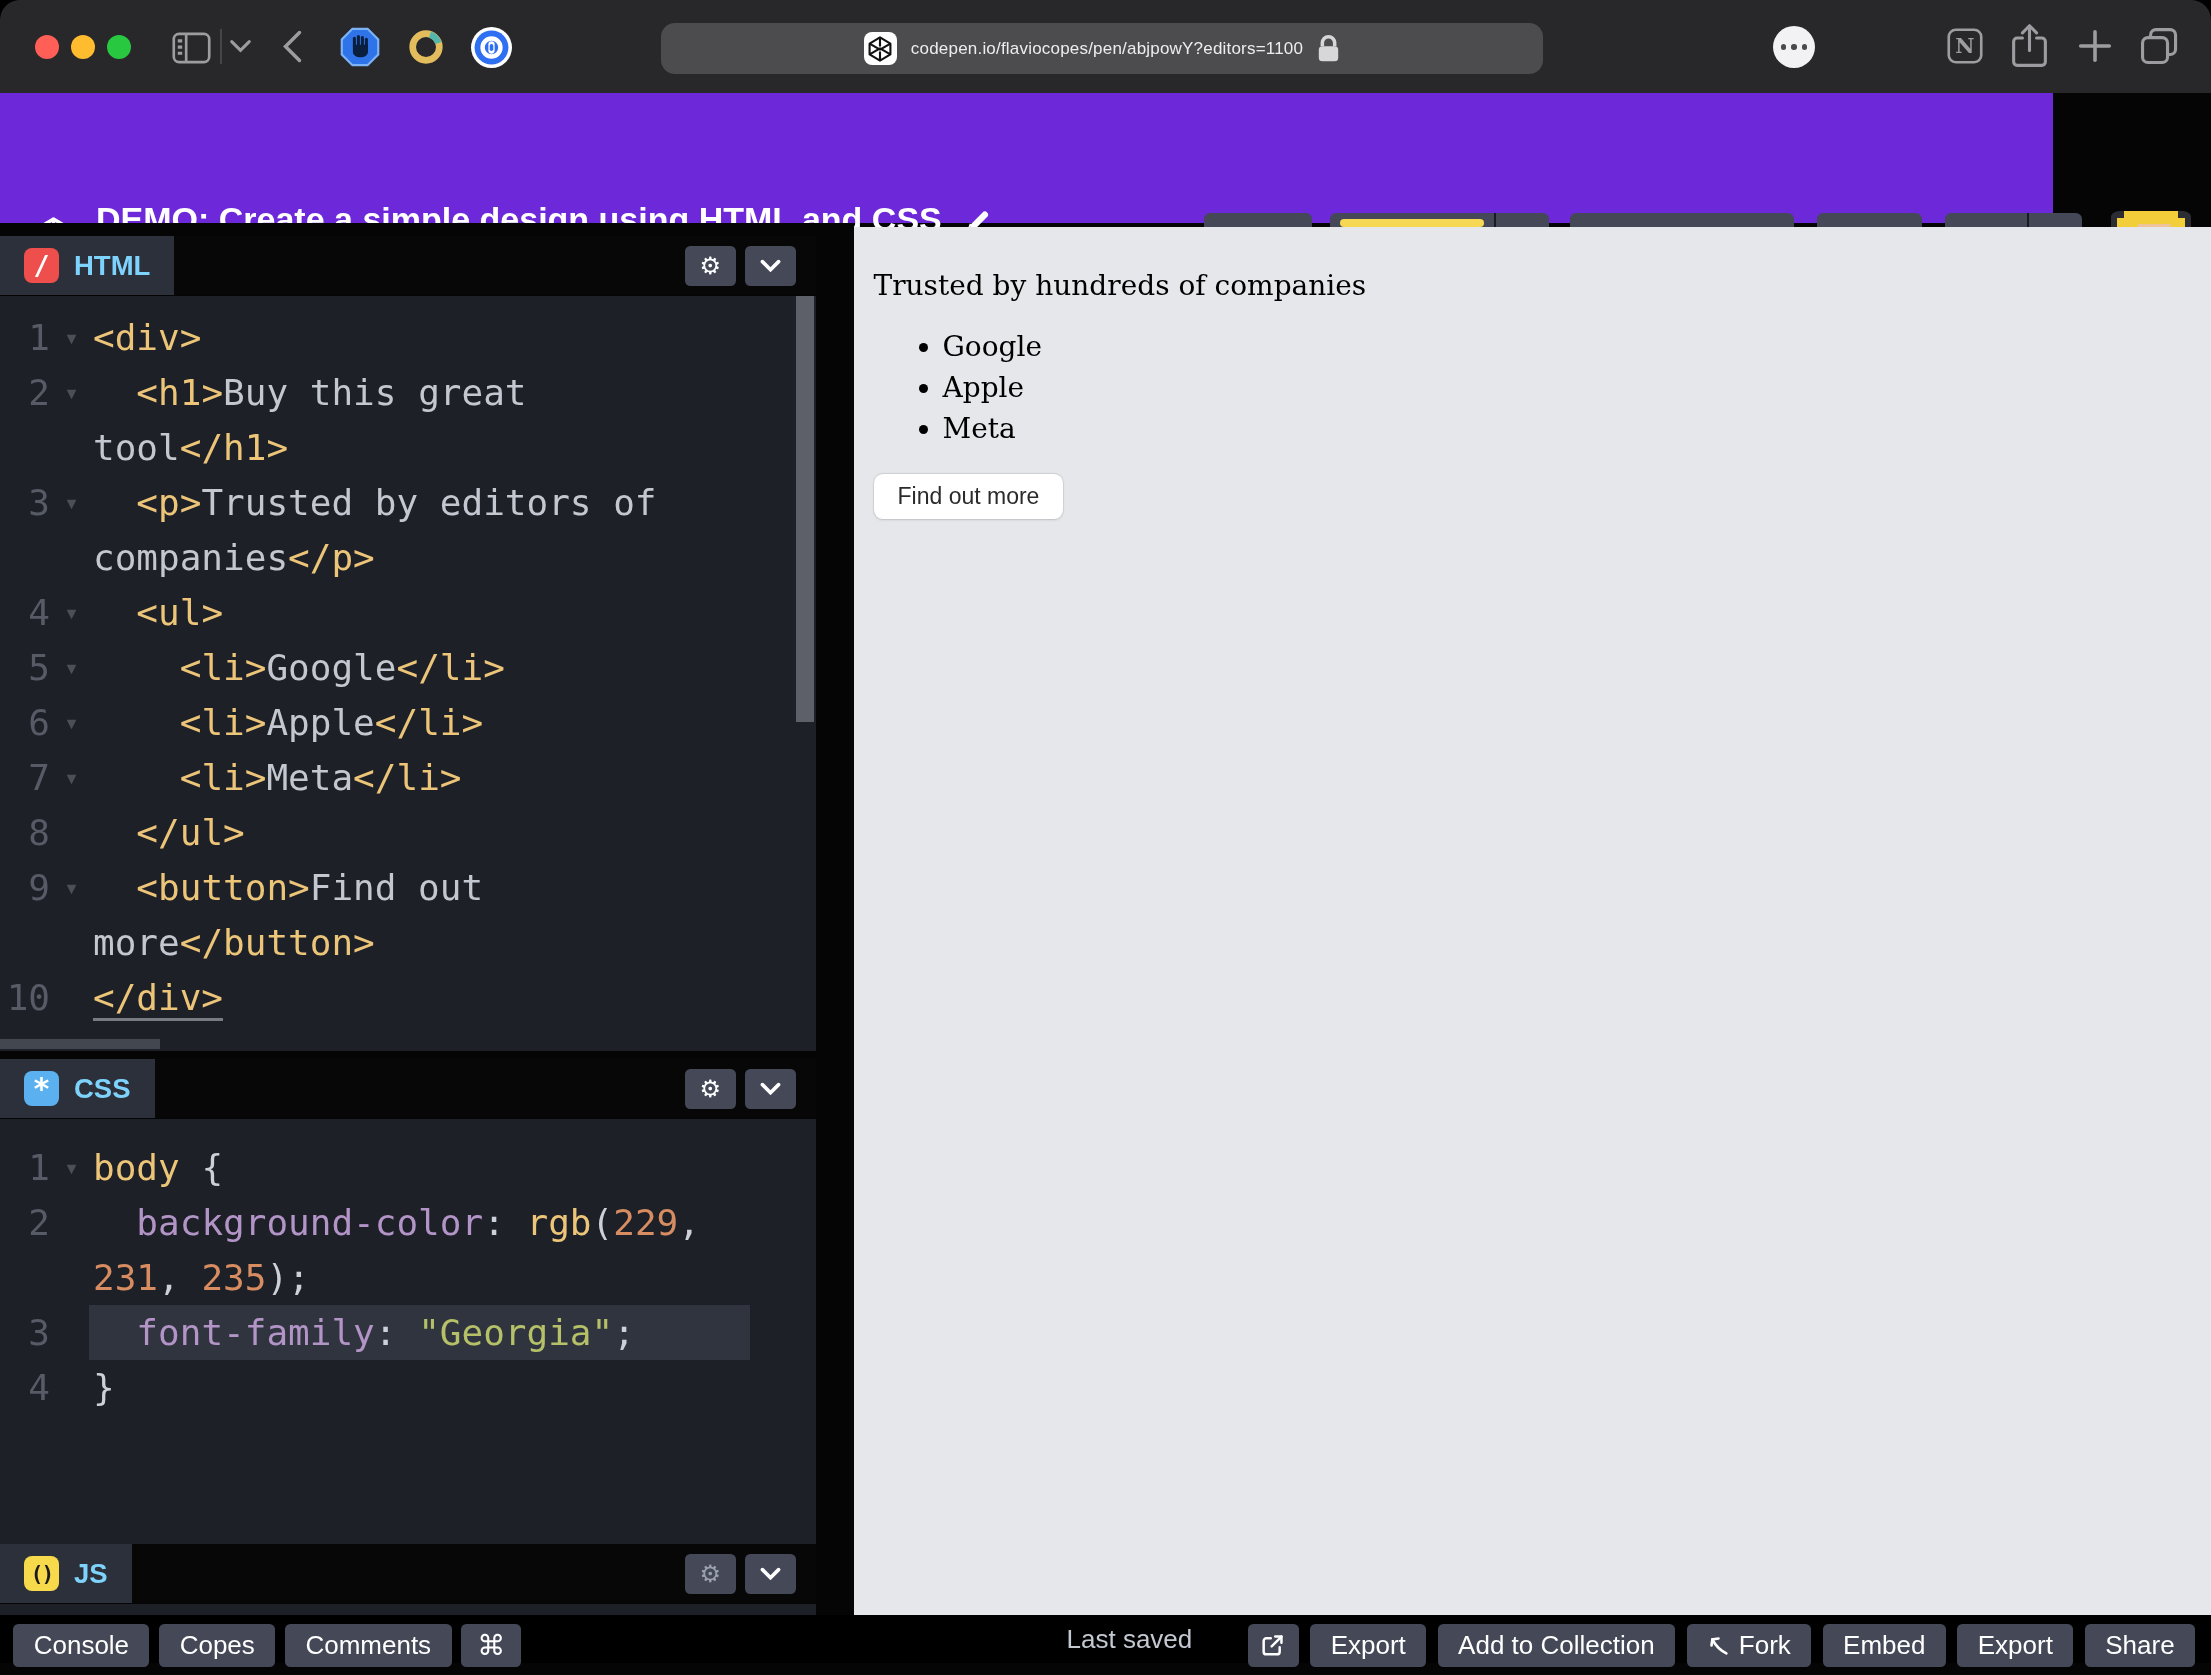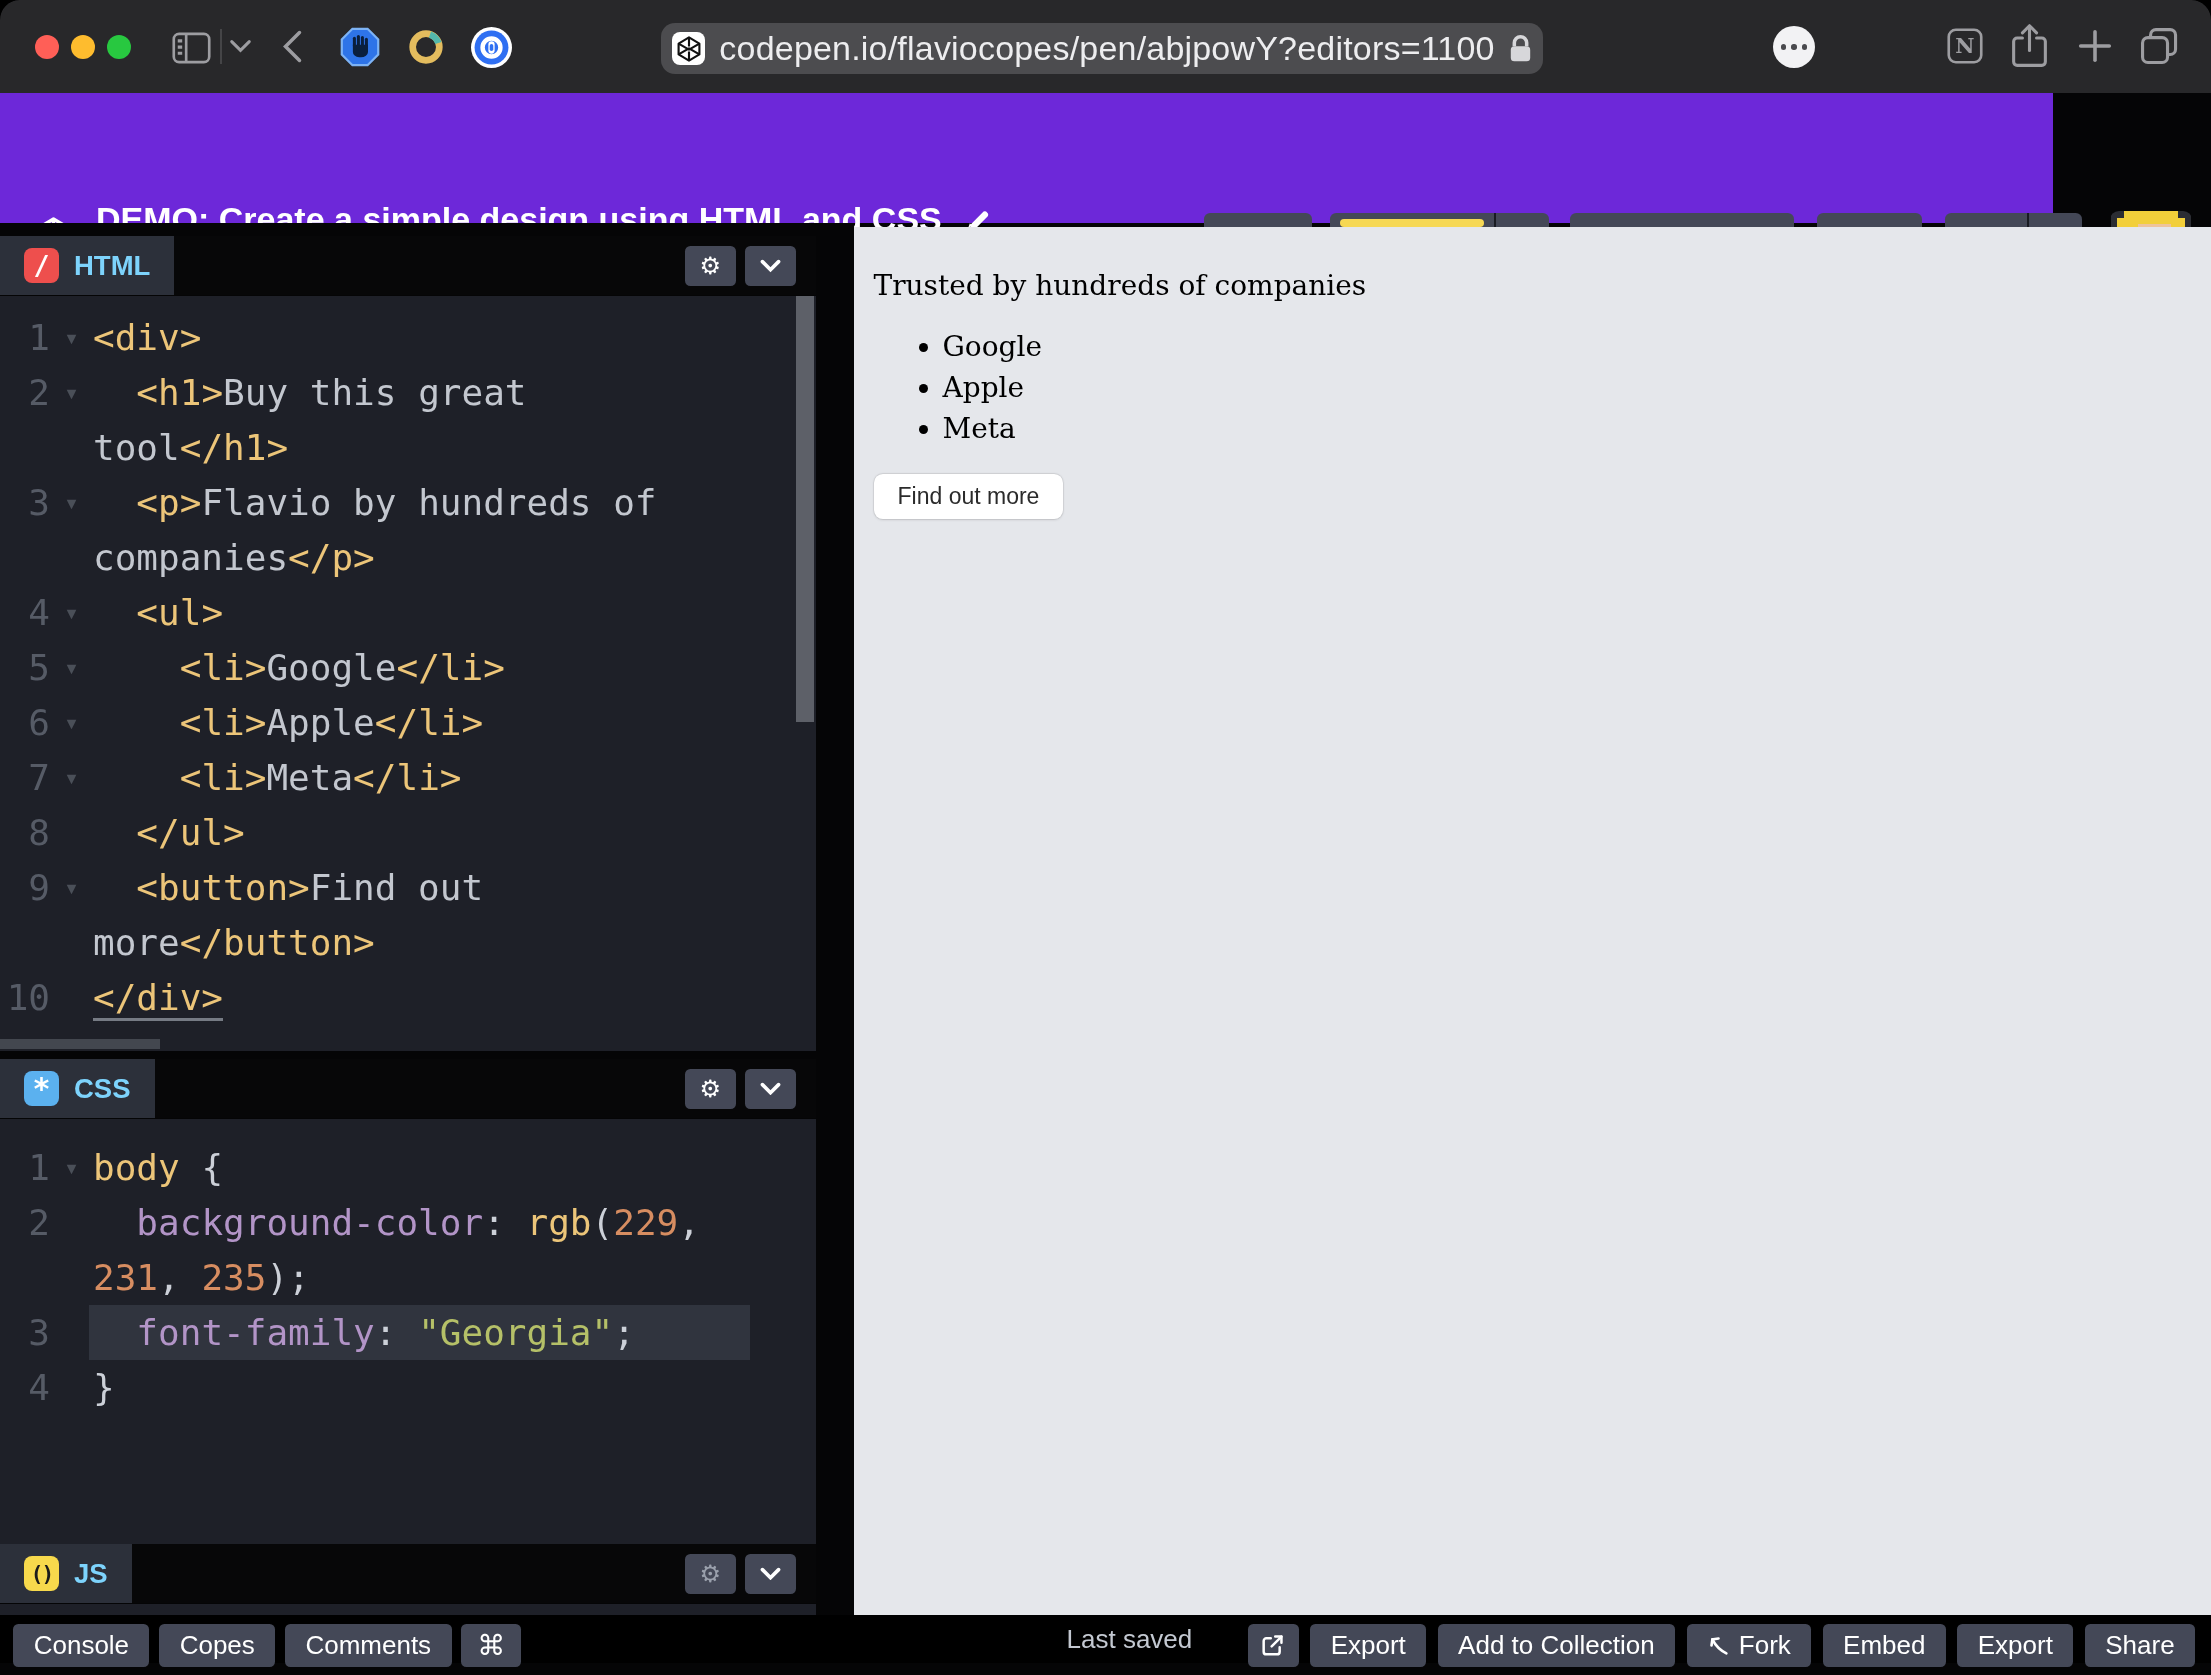--- a/index.html
+++ b/index.html
@@ -9,21 +9,21 @@
   
   .chrome{position:absolute;left:0;top:0;width:2211px;height:93px;background:#28282a;border-radius:19.5px 19.5px 0 0;}
   .light{position:absolute;top:35px;width:24px;height:24px;border-radius:50%;}
   .light.red{left:35px;background:#ff5f57;}
   .light.yellow{left:71px;background:#febc2e;}
   .light.green{left:107px;background:#28c840;}
   .cicon{position:absolute;color:#9d9da1;}
   .vdiv{position:absolute;left:220px;top:29px;width:1.8px;height:35px;background:#454547;}
   .urlpill{position:absolute;left:661px;top:23px;width:882px;height:51px;background:#4c4c4f;border-radius:14px;display:flex;align-items:center;justify-content:center;gap:14px;}
   .favicon{width:33px;height:33px;background:#fff;border-radius:8px;display:flex;align-items:center;justify-content:center;}
-  .urltext{color:#ededef;font-size:34px;letter-spacing:0.2px;}
+  .urltext{color:#ededef;font-size:17px;letter-spacing:0.2px;}
   .ellipsisbtn{position:absolute;left:1773px;top:26px;width:42px;height:42px;border-radius:50%;background:#f2f2f4;display:flex;align-items:center;justify-content:center;gap:5.3px;}
   .ellipsisbtn i{width:5.3px;height:5.3px;border-radius:50%;background:#4a4a4e;}
 
   
   .cphead{position:absolute;left:0;top:93px;width:2053px;height:130px;background:#6d28d9;}
   .cptitle{position:absolute;left:96px;top:107px;color:#fff;font-size:34px;font-weight:bold;white-space:nowrap;}
   .cpauthor{position:absolute;left:96px;top:161px;color:#a6adbd;font-size:25px;}
   .hbtn{position:absolute;top:120px;height:71px;background:#444857;border-radius:6.2px;color:#fff;display:flex;align-items:center;justify-content:center;font-size:27.5px;font-weight:bold;box-sizing:border-box;}
   .grp{padding:0;overflow:hidden;}
   .grp .seg{height:100%;display:flex;align-items:center;justify-content:center;}
@@ -309,21 +309,21 @@
             <span class="cnt"><span class="tk-txt">  </span><span class="tk-tag">&lt;h1&gt;</span><span class="tk-txt">Buy this great</span></span>
           </div>
           <div class="crow">
             <span class="gut"></span>
             <span class="fold"></span>
             <span class="cnt"><span class="tk-txt">tool</span><span class="tk-tag">&lt;/h1&gt;</span></span>
           </div>
           <div class="crow">
             <span class="gut">3</span>
             <span class="fold">▾</span>
-            <span class="cnt"><span class="tk-txt">  </span><span class="tk-tag">&lt;p&gt;</span><span class="tk-txt">Flavio by hundreds of</span></span>
+            <span class="cnt"><span class="tk-txt">  </span><span class="tk-tag">&lt;p&gt;</span><span class="tk-txt">Trusted by editors of</span></span>
           </div>
           <div class="crow">
             <span class="gut"></span>
             <span class="fold"></span>
             <span class="cnt"><span class="tk-txt">companies</span><span class="tk-tag">&lt;/p&gt;</span></span>
           </div>
           <div class="crow">
             <span class="gut">4</span>
             <span class="fold">▾</span>
             <span class="cnt"><span class="tk-txt">  </span><span class="tk-tag">&lt;ul&gt;</span></span>

